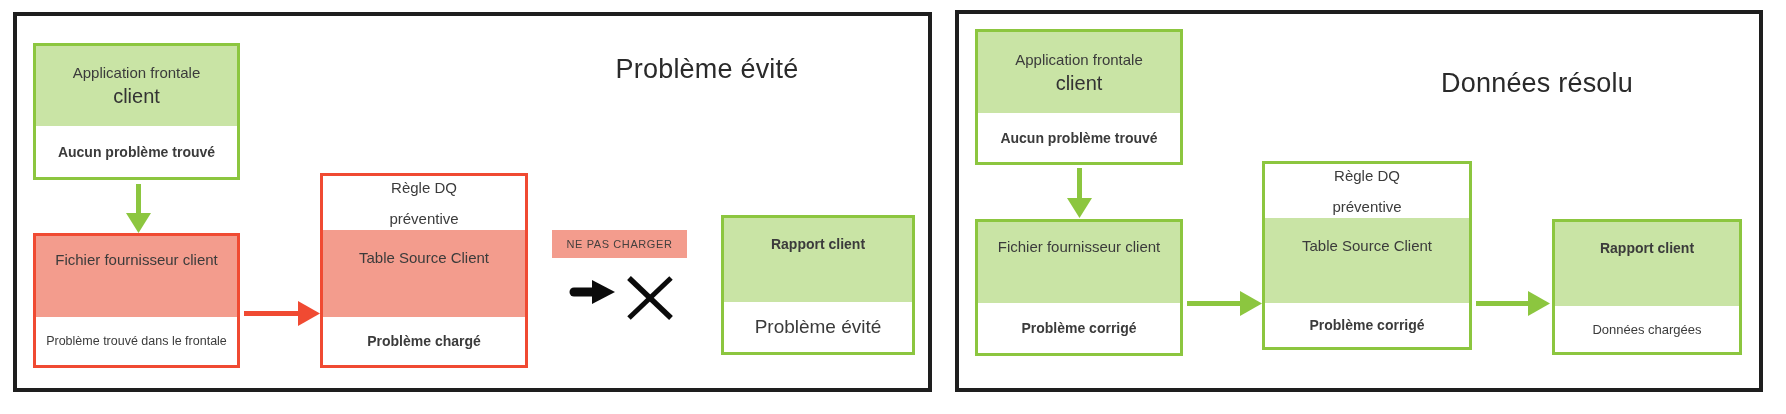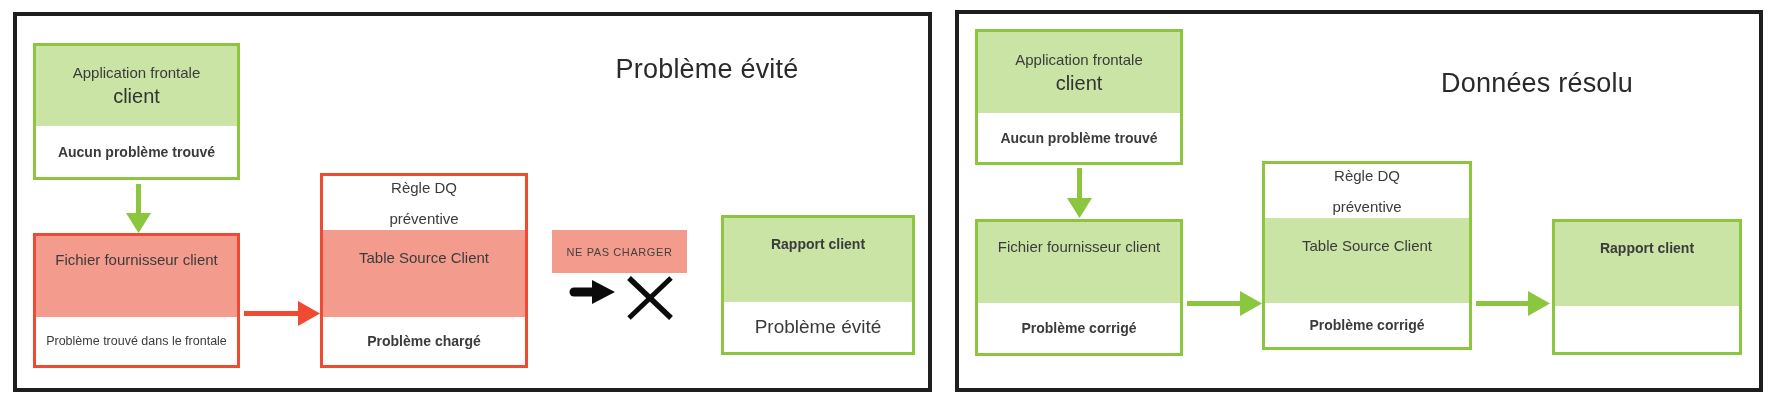--- a/index.html
+++ b/index.html
@@ -94,21 +94,21 @@
     <div class="two-line">préventive</div>
   </div>
   <div class="sec rfill toppad" style="height:87px;padding-top:18px;">
     <div class="lbl">Table Source Client</div>
   </div>
   <div class="sec center" style="flex:1;">
     <div class="status">Problème chargé</div>
   </div>
 </div>
 
-<div class="badge" style="left:552px;top:230px;width:135px;height:43px;">NE PAS CHARGER</div>
+<div class="badge" style="left:552px;top:230px;width:135px;height:28px;">NE PAS CHARGER</div>
 
 <svg style="left:570px;top:279px;" width="48" height="26" viewBox="0 0 48 26">
   <path d="M4 13 H24" stroke="#0b0b0b" stroke-width="9" stroke-linecap="round" fill="none"></path>
   <polygon points="22,1 45,13 22,25" fill="#0b0b0b"></polygon>
 </svg>
 <svg style="left:626px;top:275px;" width="48" height="46" viewBox="0 0 48 46">
   <line x1="3" y1="3" x2="45" y2="43" stroke="#0b0b0b" stroke-width="5.5"></line>
   <line x1="45" y1="3" x2="3" y2="43" stroke="#0b0b0b" stroke-width="5"></line>
 </svg>
 
@@ -169,13 +169,16 @@
 
 <svg style="left:1476px;top:290px;" width="74" height="27" viewBox="0 0 74 27">
   <line class="g-stroke" x1="0" y1="13.5" x2="56" y2="13.5" stroke-width="5"></line>
   <polygon class="g-fill" points="52,1 52,26 74,13.5"></polygon>
 </svg>
 
 <div class="box green" style="left:1552px;top:219px;width:190px;height:136px;">
   <div class="sec gfill toppad" style="height:84px;padding-top:18px;">
     <div class="status">Rapport client</div>
   </div>
+  <div class="sec center" style="flex:1;">
+    <div class="status-sm" style="font-size:13px;">Données chargées</div>
+  </div>
 </div>
 
 </body></html>

